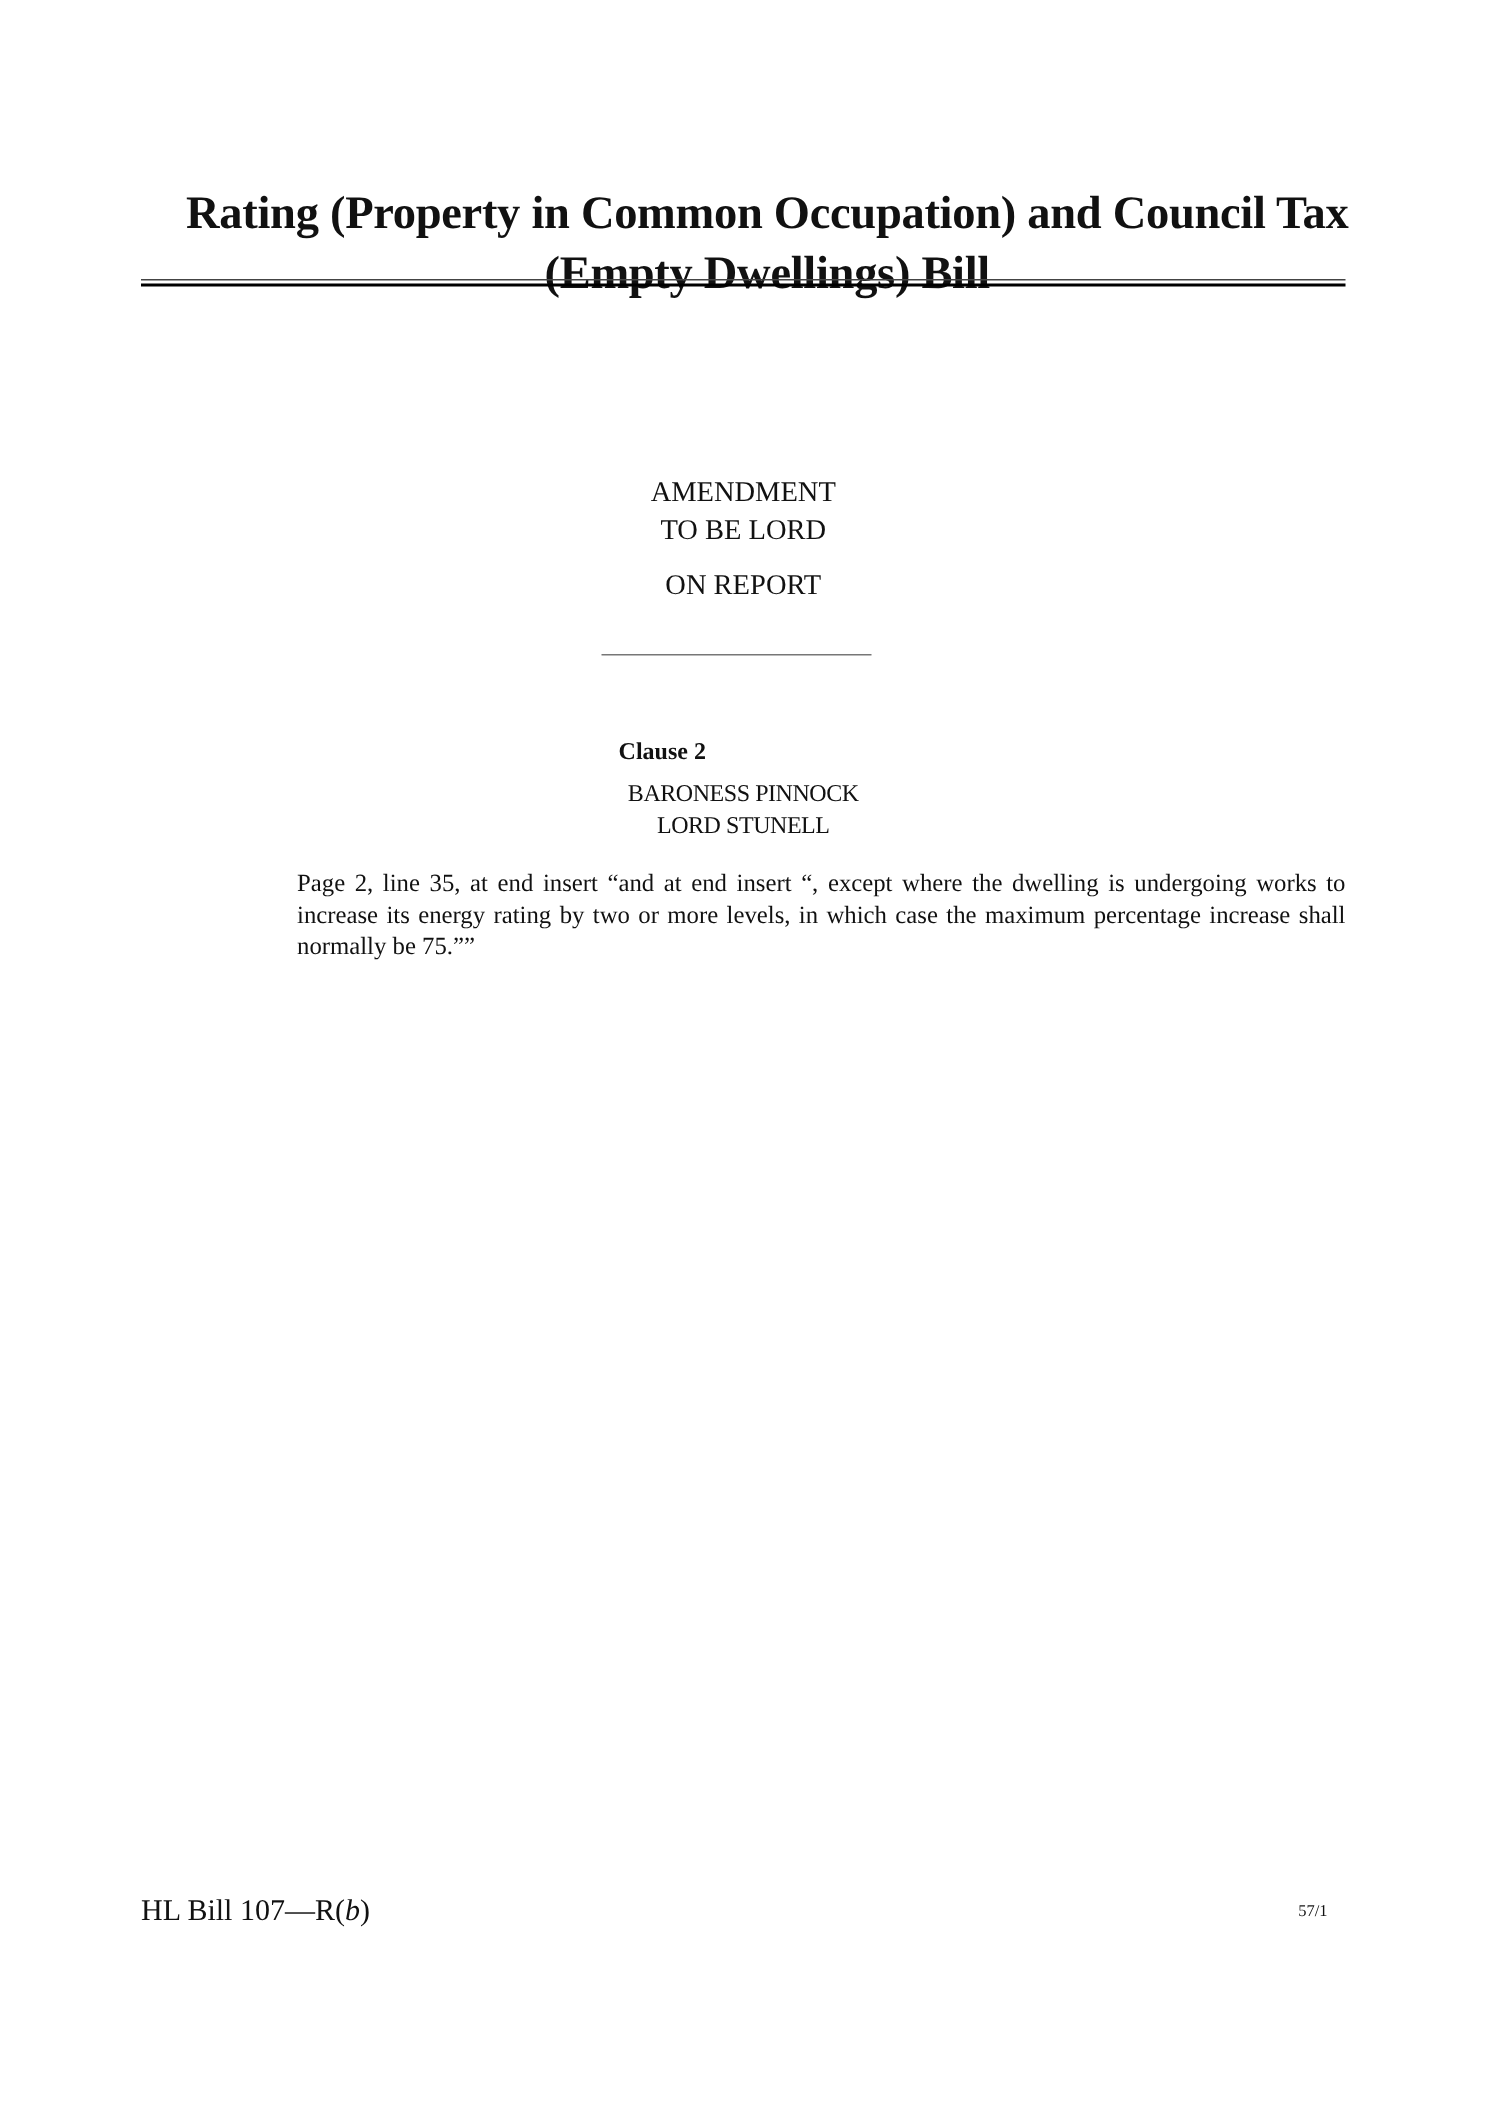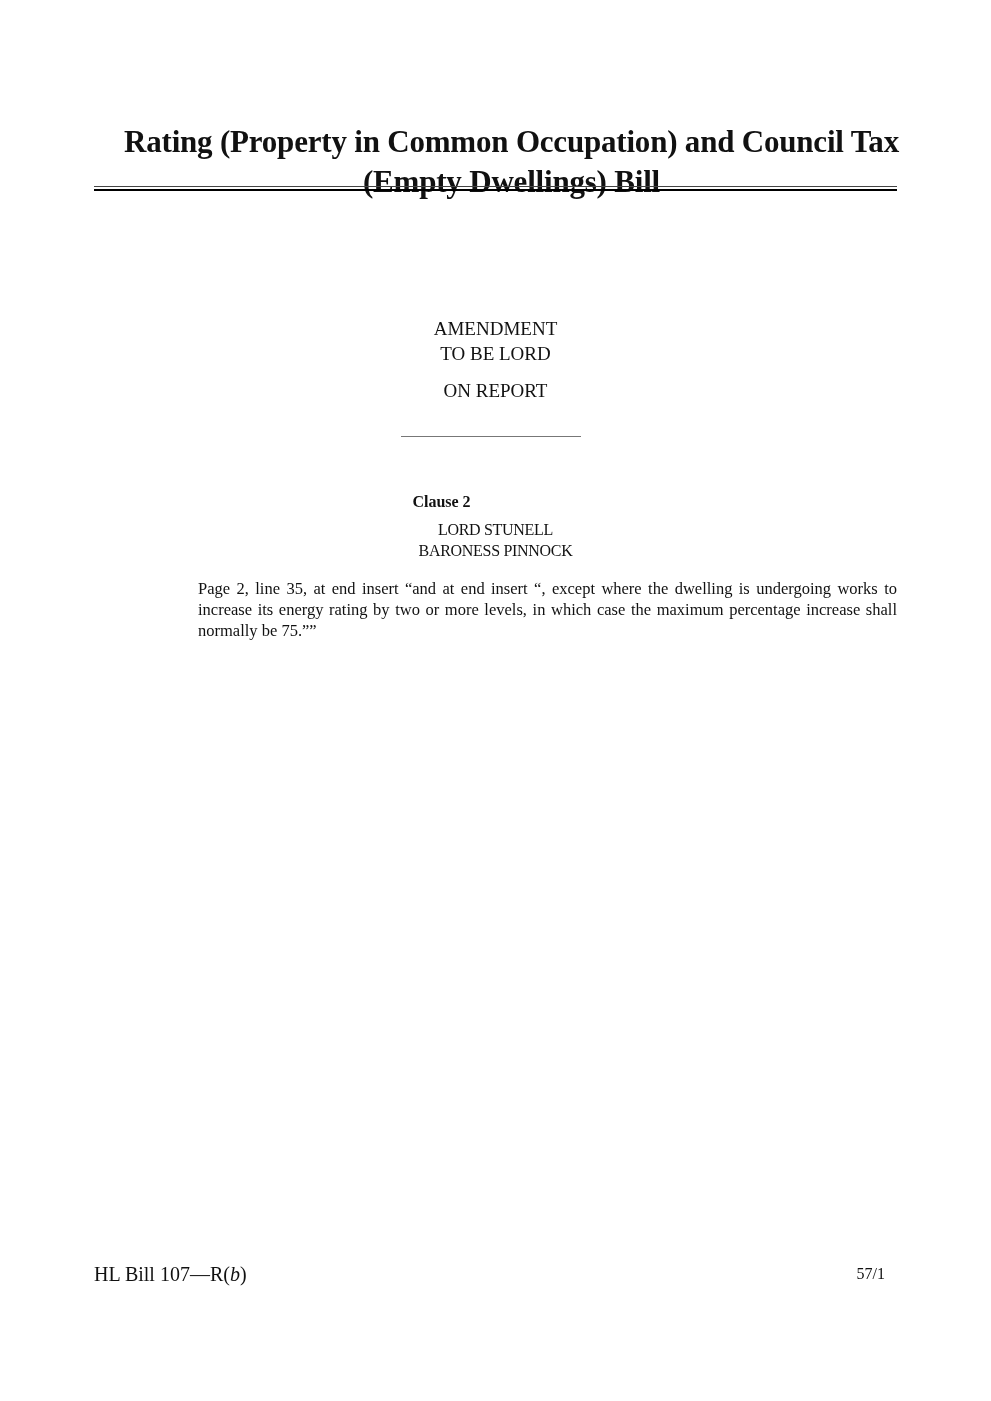--- a/index.html
+++ b/index.html
@@ -96,40 +96,40 @@
       left: 94px;
       top: 1264px;
       font-size: 20px;
       line-height: 20px;
     }
     .footer-left i { font-style: italic; }
     .footer-right {
       position: absolute;
       right: 106px;
       top: 1264px;
-      font-size: 16px;
+      font-size: 11px;
       line-height: 20px;
     }
   </style>
 </head>
 <body>
 
 <h1 class="page-title">Rating (Property in Common Occupation) and Council Tax (Empty Dwellings) Bill</h1>
 <div class="title-rule-thin"></div>
 <div class="title-rule-thick"></div>
 
 <div class="amend-head" style="top:306px;margin-top:12px;">AMENDMENT</div>
 <div class="amend-head" style="top:343px;">TO BE LORD</div>
 <div class="amend-head" style="top:380px;">ON REPORT</div>
 
 <div class="short-rule"></div>
 
 <div class="clause-heading">Clause 2</div>
 
 <div class="members">
+  <div>BARONESS PINNOCK</div>
   <div>LORD STUNELL</div>
-  <div>BARONESS PINNOCK</div>
 </div>
 
 <p class="amendment-text">Page 2, line 35, at end insert “and at end insert “, except where the dwelling is undergoing works to increase its energy rating by two or more levels, in which case the maximum percentage increase shall normally be 75.””</p>
 
 <div class="footer-left"><span>HL Bill 107—R(</span><i>b</i><span>)</span></div>
 <div class="footer-right">57/1</div>
 
 </body></html>

